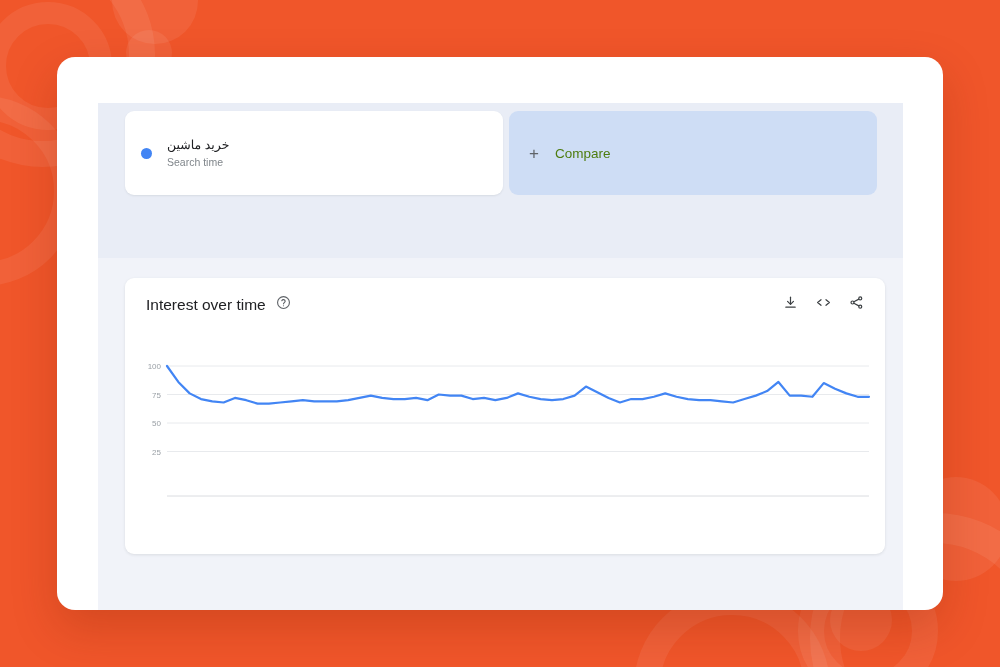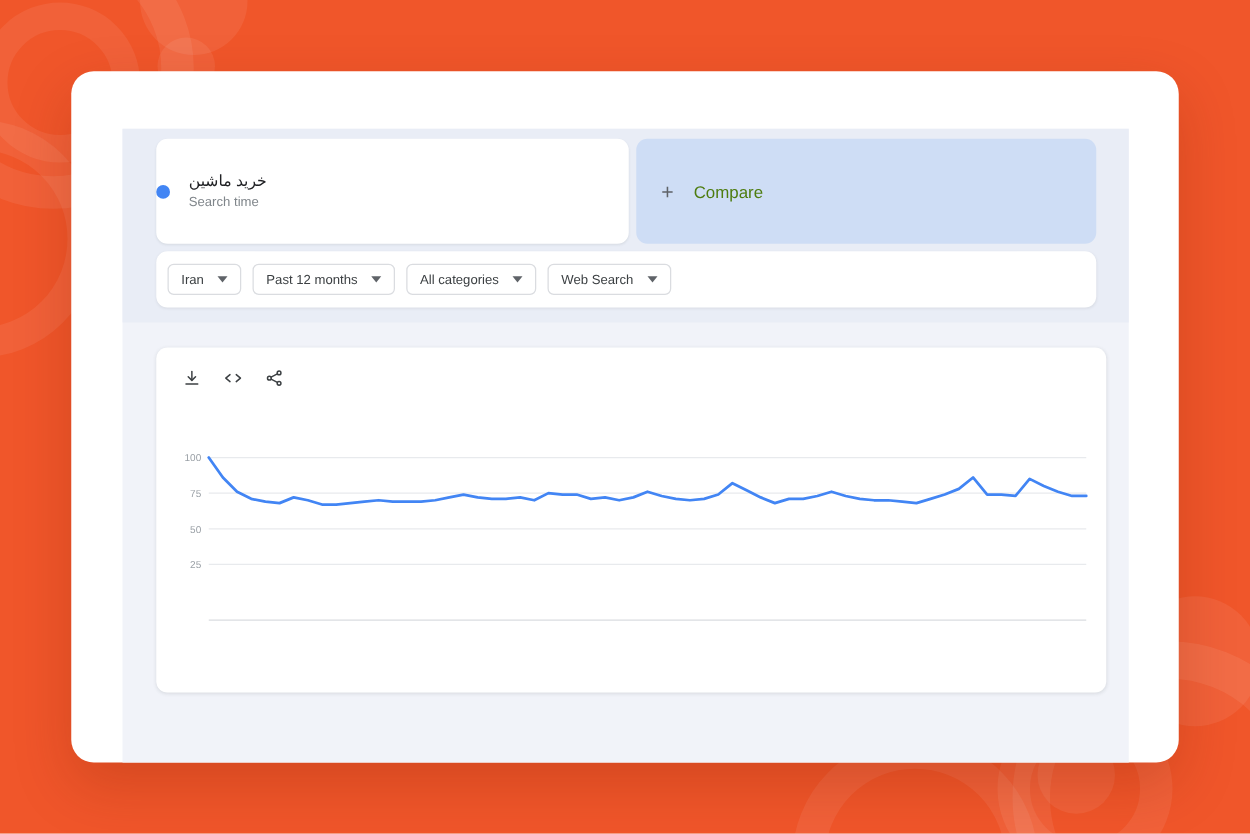--- a/index.html
+++ b/index.html
@@ -72,21 +72,21 @@
     width: 752px; height: 84px;
     display: flex;
     gap: 6px;
   }
   #term-card {
     flex: 0 0 378px;
     background: #ffffff;
     border-radius: 9px;
     display: flex;
     align-items: center;
-    padding-left: 0;
+    padding-left: 16px;
     box-shadow: 0 1px 2px rgba(60,64,67,0.10);
   }
   .term-dot {
     width: 11px; height: 11px;
     border-radius: 50%;
     background: #4285F4;
     flex: 0 0 auto;
     margin-right: 15px;
   }
   .term-texts { display: flex; flex-direction: column; gap: 3px; }
@@ -235,42 +235,34 @@
             <span class="term-sub">Search time</span>
           </span>
         </div>
 
         <div id="compare-card">
           <span class="plus-icon">+</span>
           <span class="compare-label">Compare</span>
         </div>
       </div>
 
-      <div id="filter-bar">
-        <div class="chip">
-          <span class="chip-label">Iran</span>
-          <span class="caret"></span>
-        </div>
-        <div class="chip">
-          <span class="chip-label">Past 12 months</span>
-          <span class="caret"></span>
-        </div>
-        <div class="chip">
-          <span class="chip-label">All categories</span>
-          <span class="caret"></span>
-        </div>
-        <div class="chip">
-          <span class="chip-label">Web Search</span>
-          <span class="caret"></span>
-        </div>
-      </div>
 
       <div id="chart-card">
 
         <div id="chart-head">
+          <div class="chart-title-wrap">
+            <span class="chart-title">Interest over time</span>
+            <span class="help-icon">
+              <svg width="15" height="15" viewBox="0 0 24 24" fill="none" stroke="#5F6368" stroke-width="1.8">
+                <circle cx="12" cy="12" r="9.5"></circle>
+                <path d="M9.3 9.1a2.8 2.8 0 0 1 5.4 1c0 1.9-2.7 2.2-2.7 4" stroke-linecap="round"></path>
+                <circle cx="12" cy="17.2" r="0.95" fill="#5F6368" stroke="none"></circle>
+              </svg>
+            </span>
+          </div>
 
           <div class="chart-actions">
             <span class="act-icon">
               <svg width="15" height="15" viewBox="0 0 24 24" fill="none" stroke="#3C4043" stroke-width="1.9" stroke-linecap="round" stroke-linejoin="round">
                 <path d="M12 3.5v11"></path>
                 <path d="M7.3 10.2 12 14.9l4.7-4.7"></path>
                 <path d="M4.5 19.5h15"></path>
               </svg>
             </span>
             <span class="act-icon">

